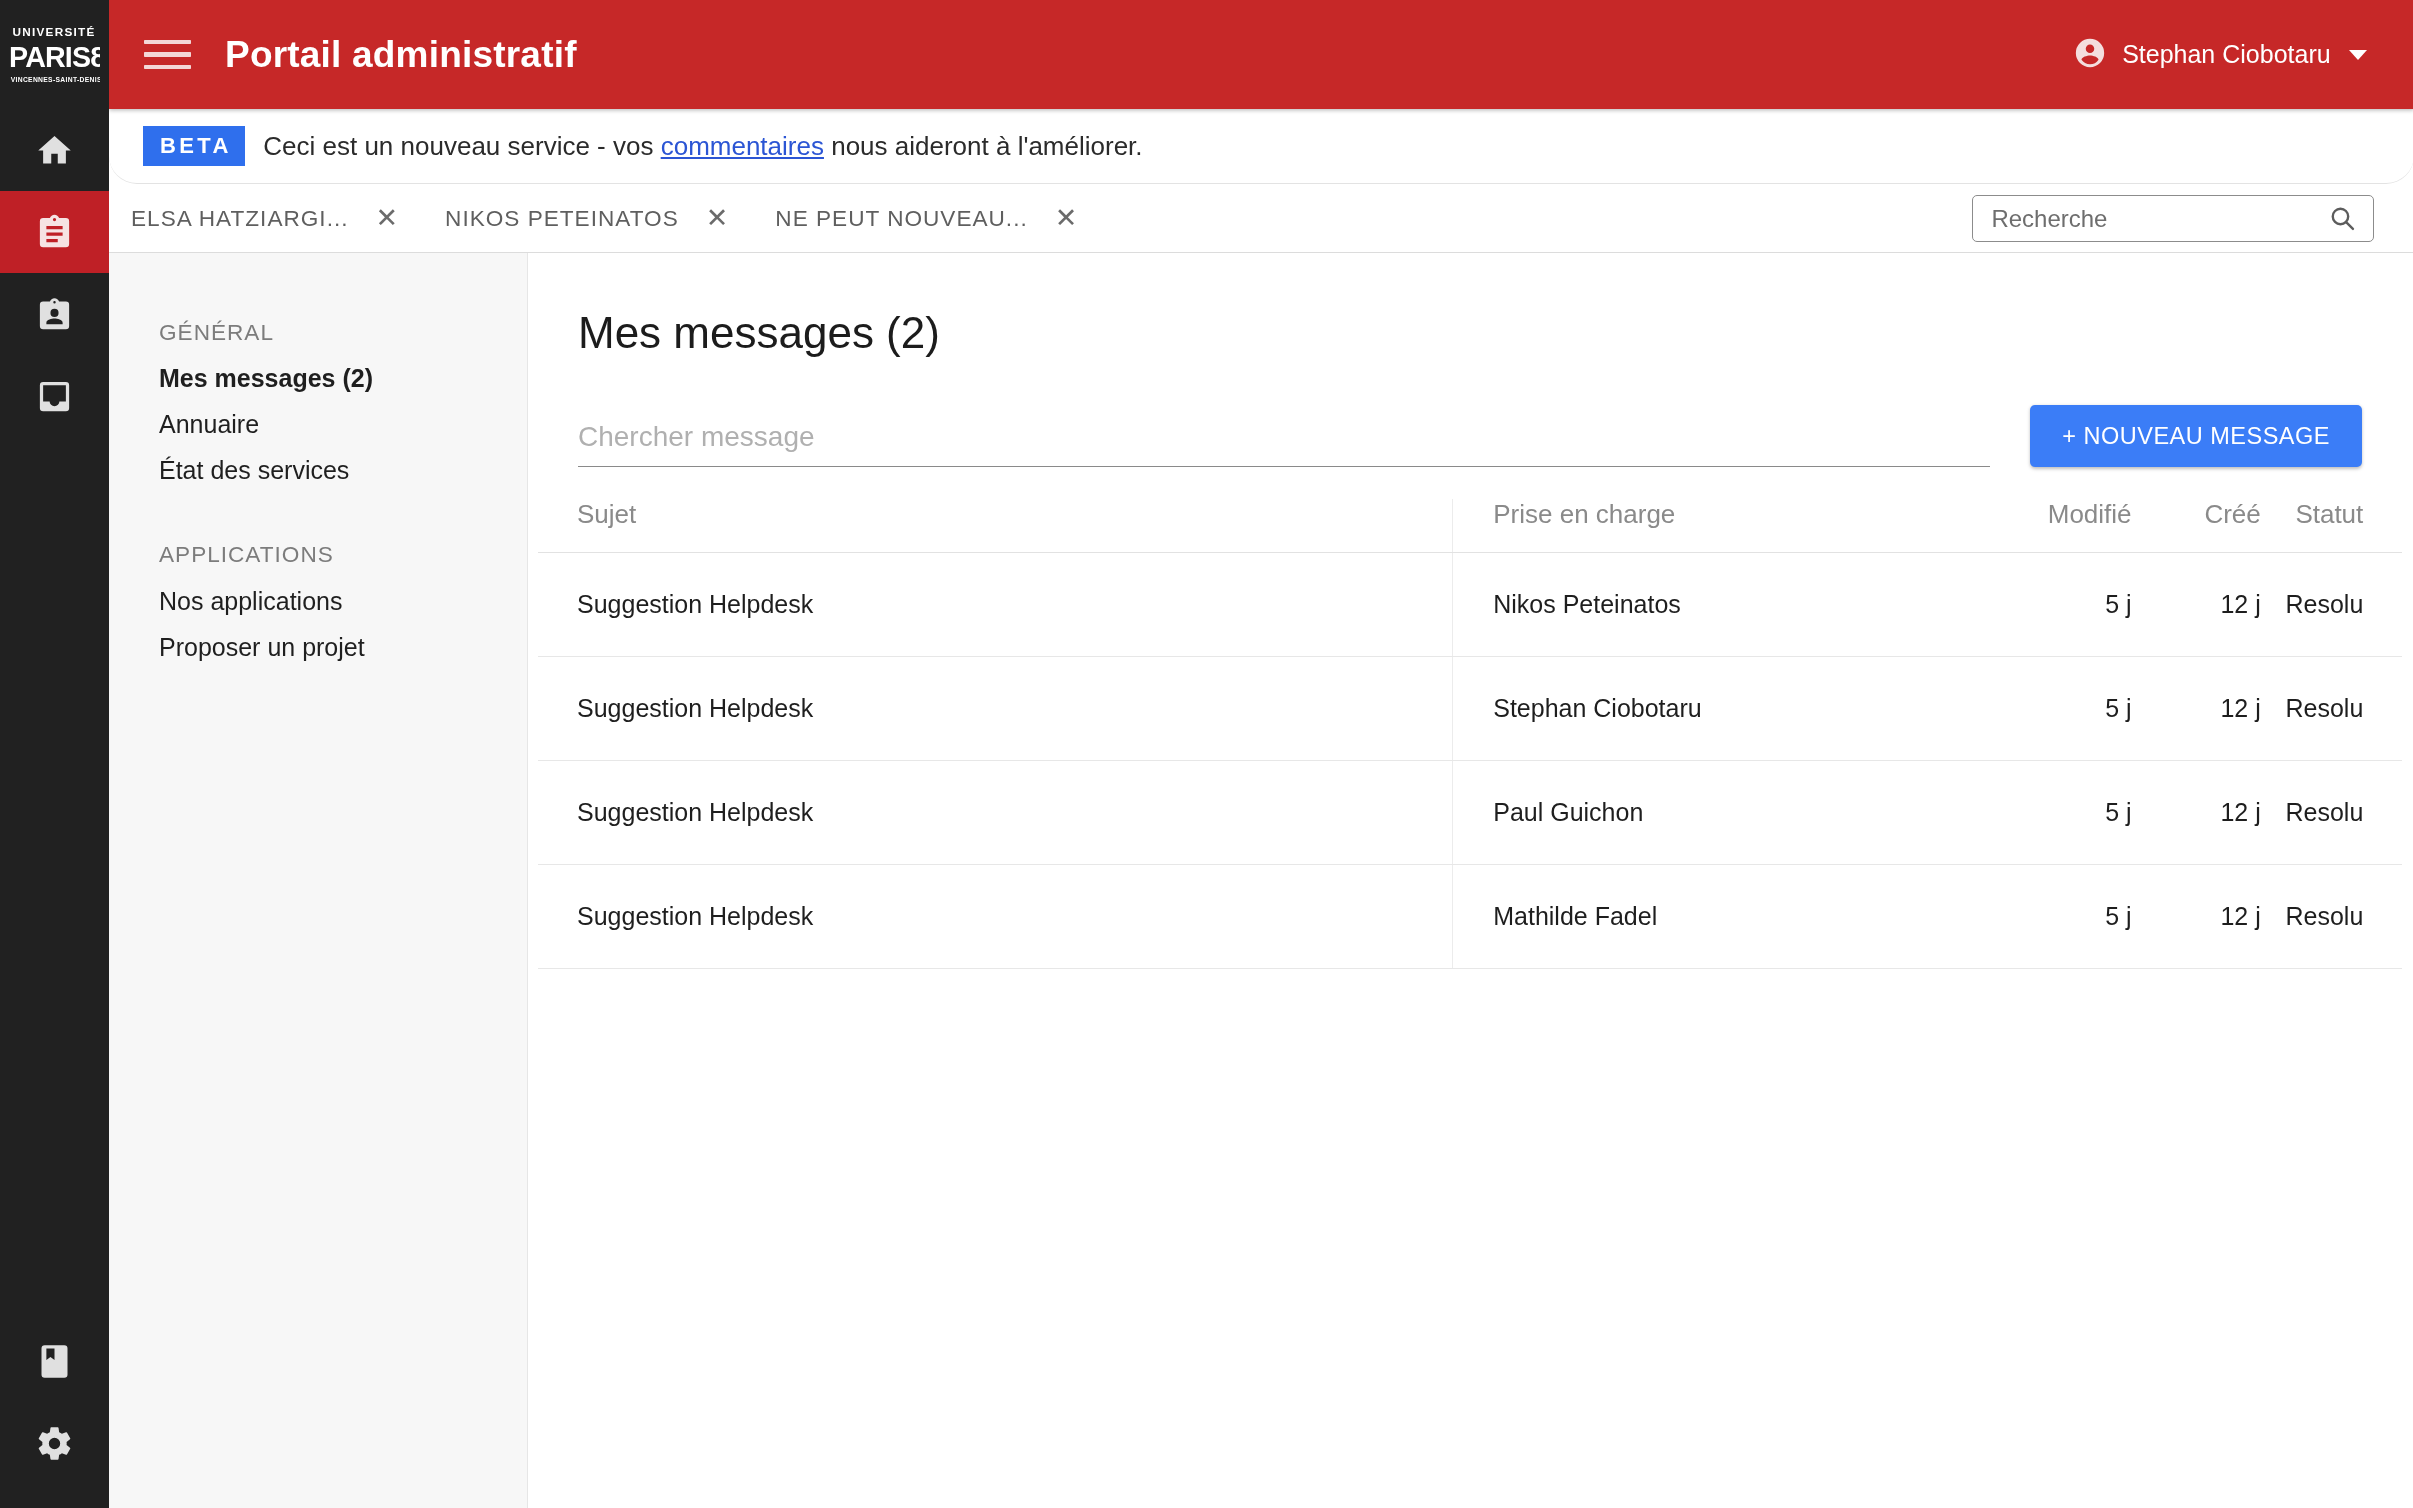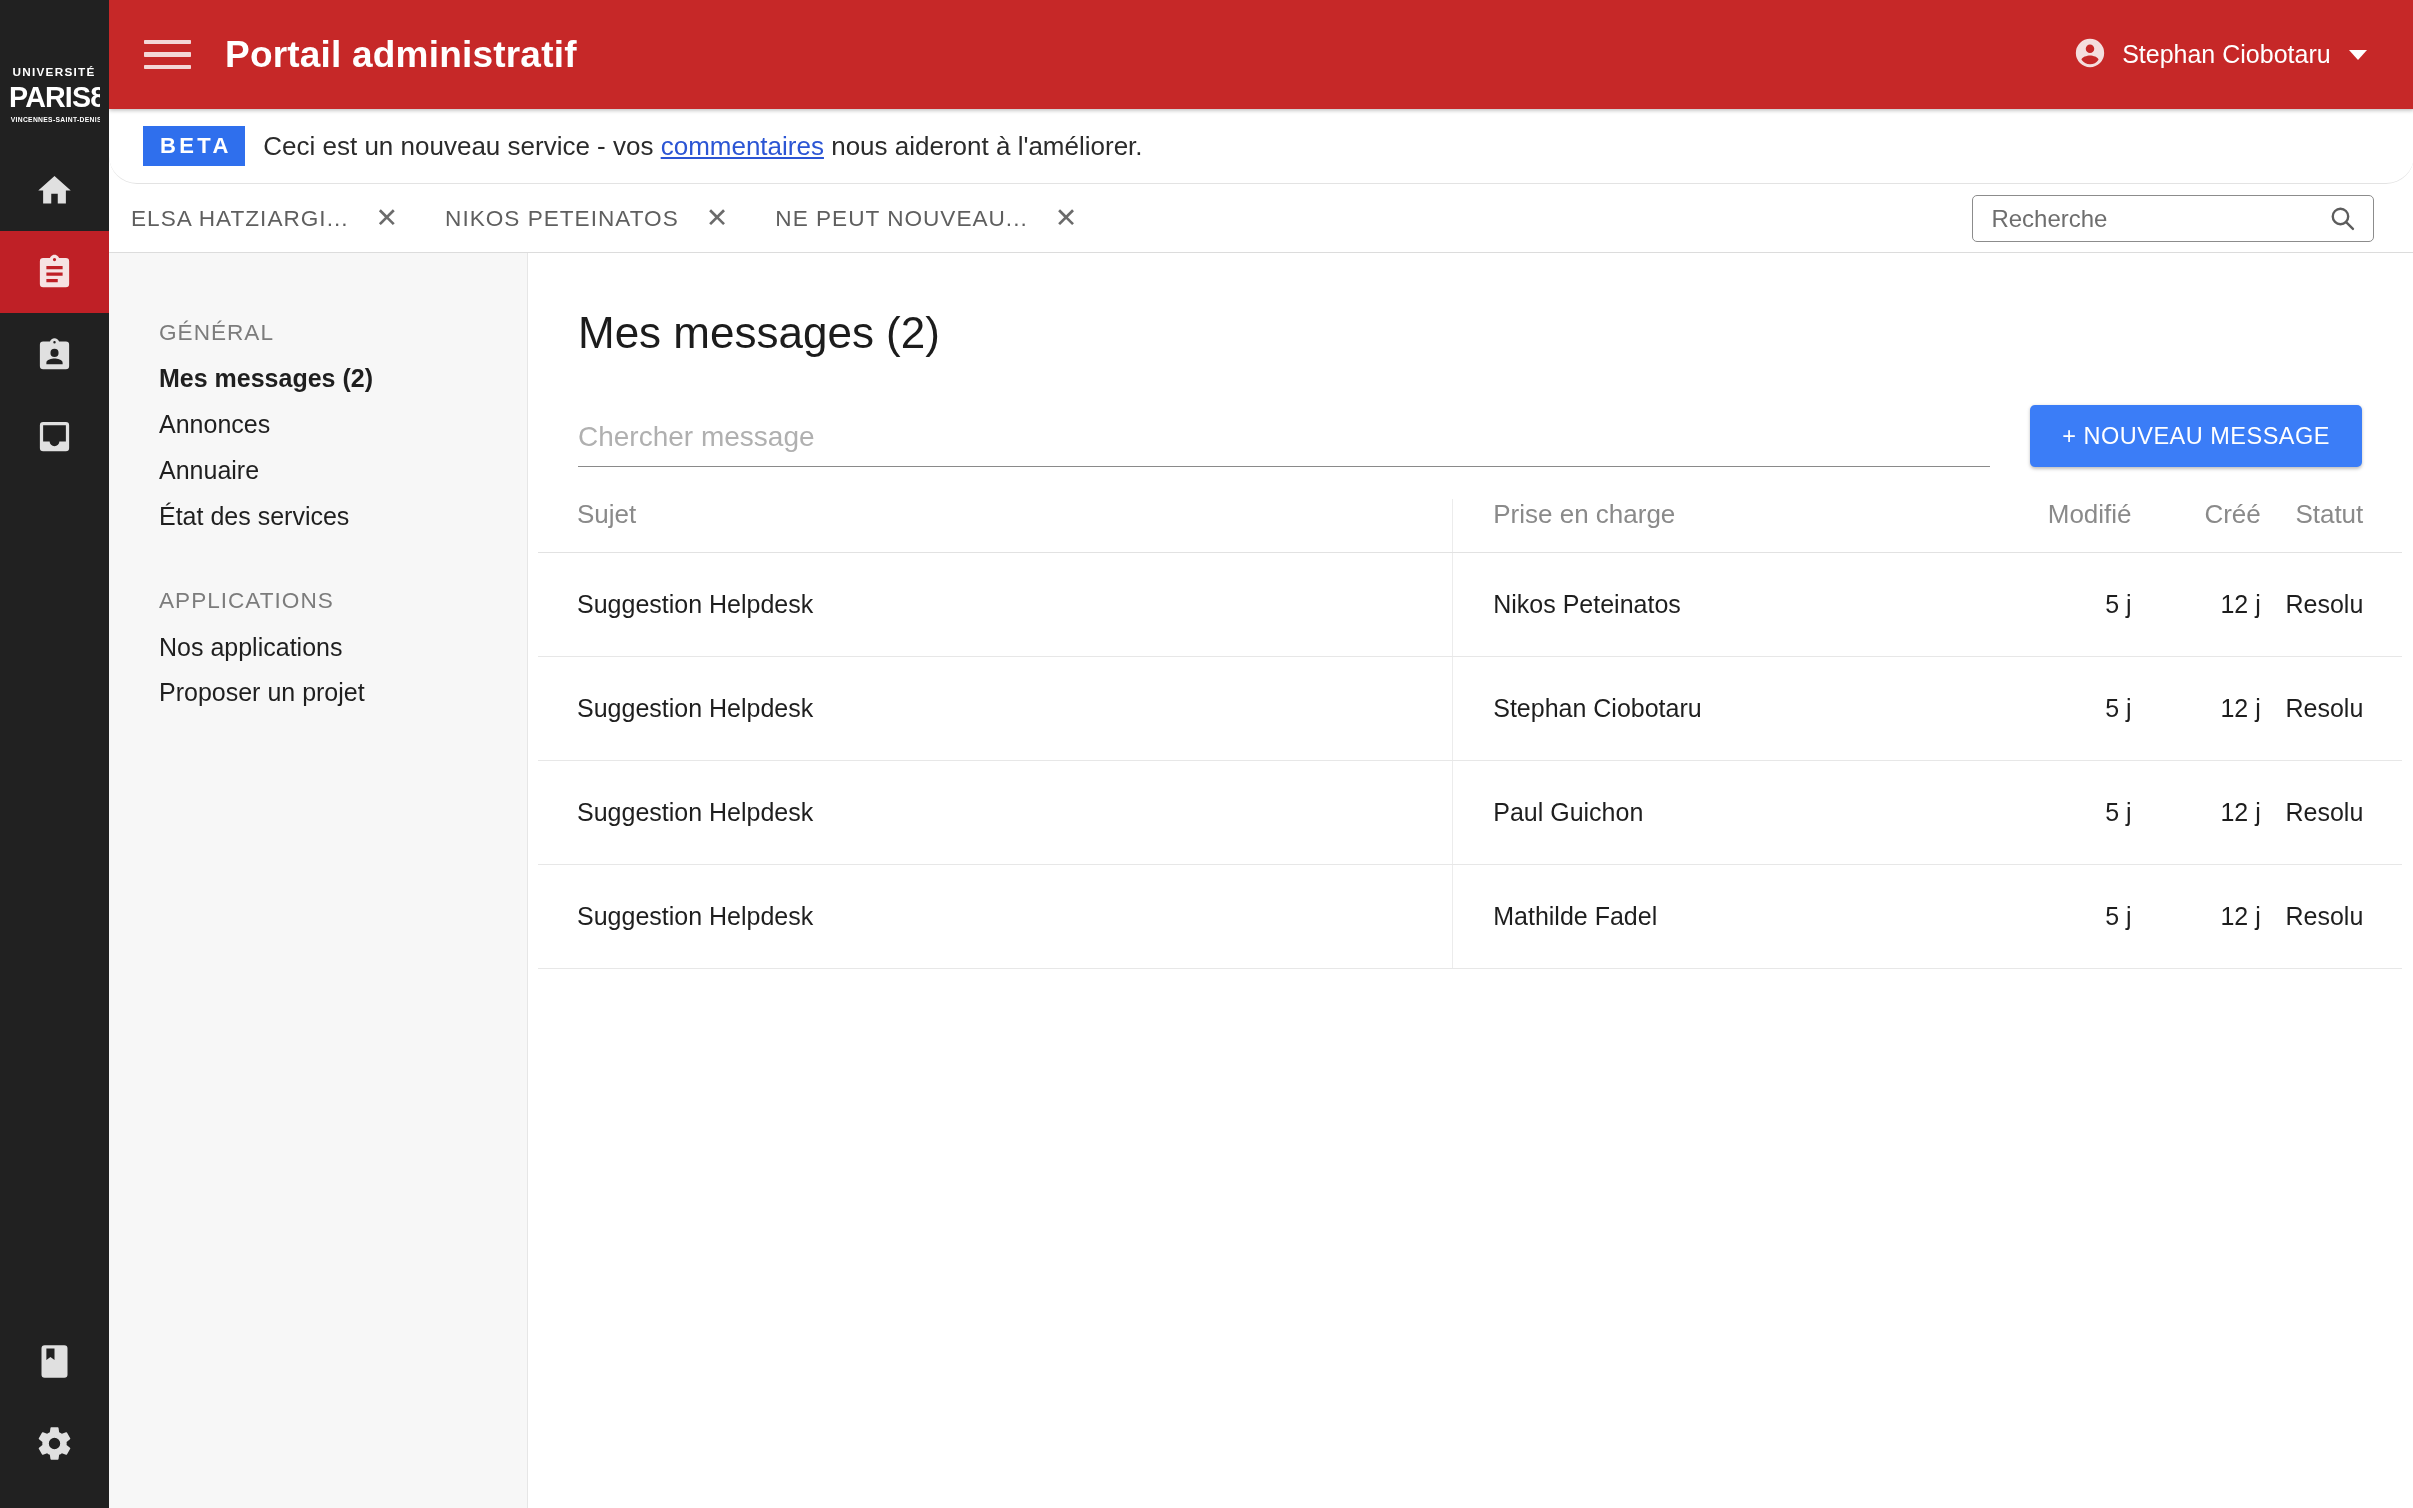--- a/index.html
+++ b/index.html
@@ -15,21 +15,20 @@
     position: absolute; left: 0; top: 0;
     width: 109px; height: 1508px;
     background: #212121;
     display: flex; flex-direction: column; align-items: center;
     z-index: 30;
   }
   .rail-logo {
     width: 109px; height: 109px;
     display: flex; align-items: center; justify-content: center;
     flex: 0 0 auto;
-    margin-top: 40px;
   }
   .rail-logo svg { display: block; }
   .rail-item {
     width: 109px; height: 82px;
     display: flex; align-items: center; justify-content: center;
     flex: 0 0 auto;
     cursor: pointer;
   }
   .rail-item.active { background: #bf2026; }
   .rail-item svg { display: block; fill: #e0e0e0; }
@@ -317,21 +316,20 @@
       </svg>
     </span>
   </div>
 </div>
 
 <div id="page-nav">
 
   <div class="nav-group-title">GÉNÉRAL</div>
 
   <div class="nav-item active">Mes messages (2)</div>
-  <div class="nav-item">Annonces</div>
   <div class="nav-item">Annuaire</div>
   <div class="nav-item">État des services</div>
 
   <div class="nav-gap"></div>
 
   <div class="nav-group-title">APPLICATIONS</div>
 
   <div class="nav-item">Nos applications</div>
   <div class="nav-item">Proposer un projet</div>
 </div>

